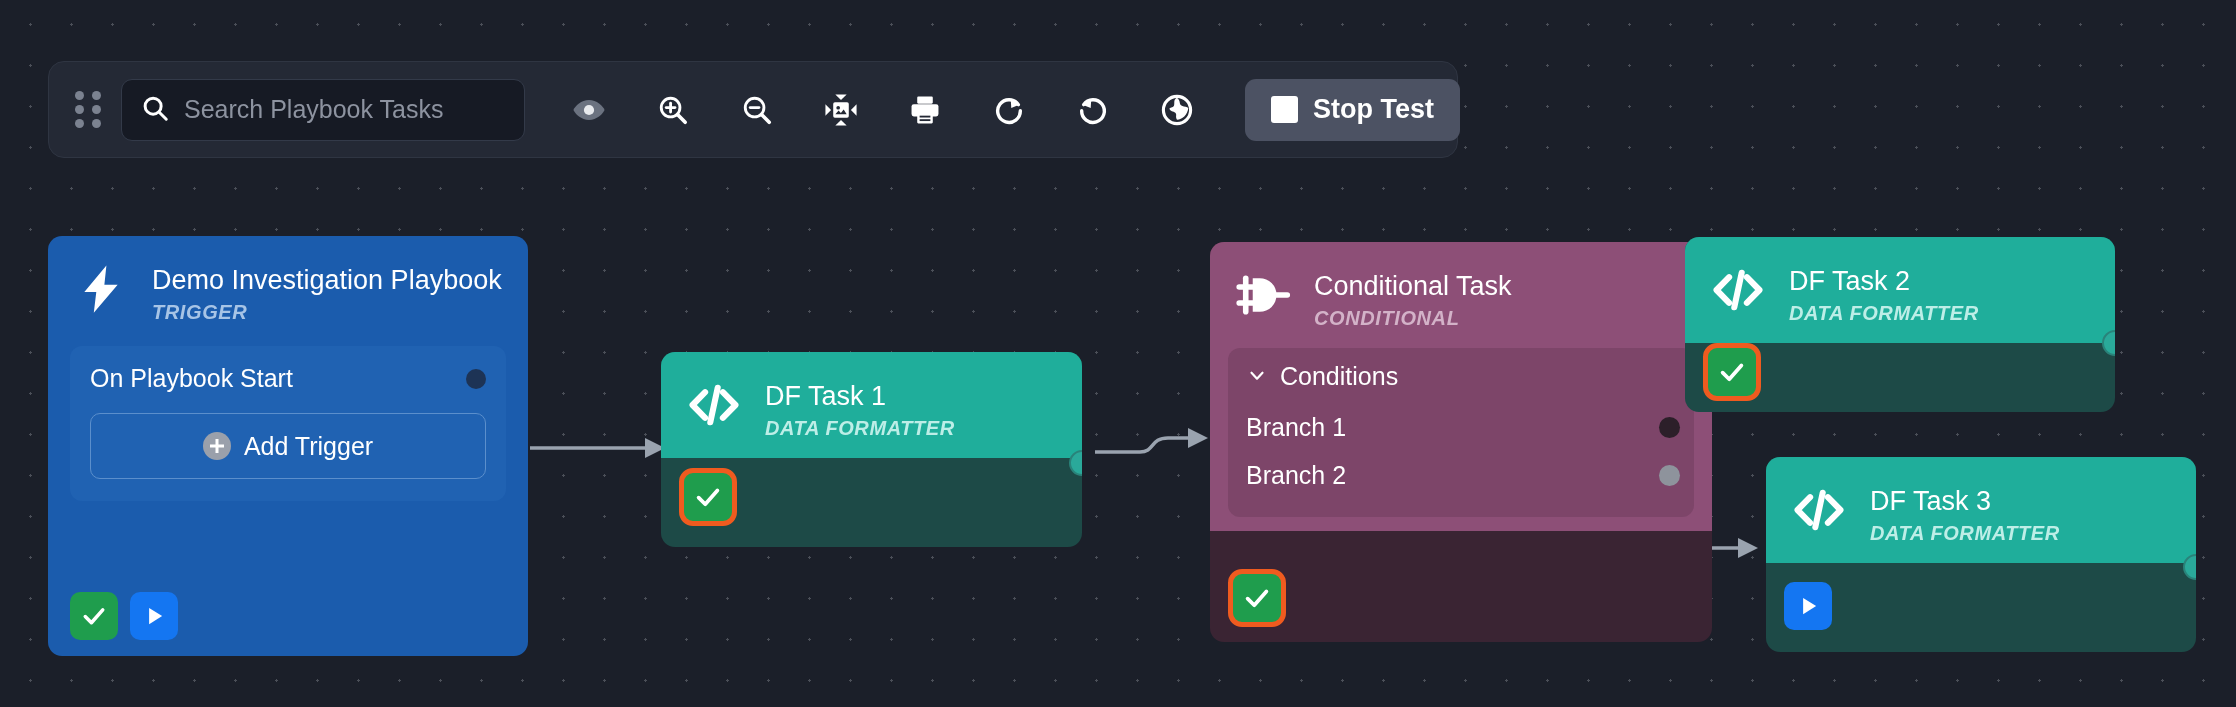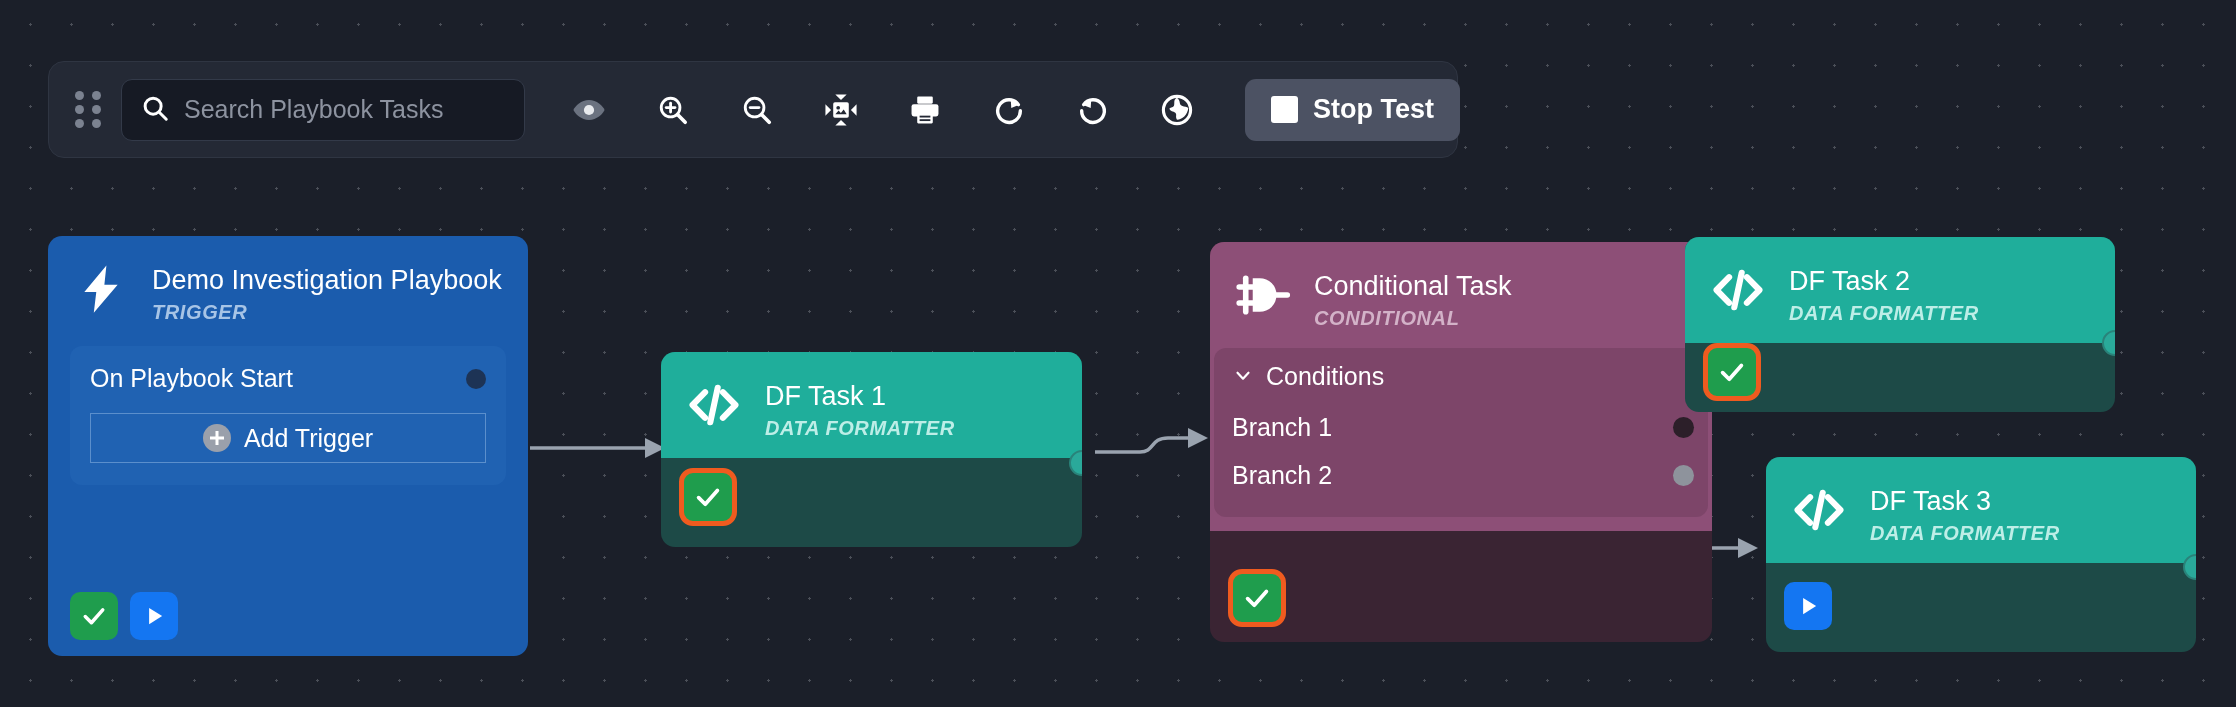--- a/index.html
+++ b/index.html
@@ -180,23 +180,23 @@
     margin-bottom: 20px;
   }
   .trigger-row-label { color: #ffffff; font-size: 25px; }
   .port-dot-dark {
     width: 20px; height: 20px;
     border-radius: 50%;
     background: #1d3355;
   }
   .add-trigger-btn {
     width: 100%;
-    height: 50px;
+    height: 66px;
     border: 1px solid #5b8fcc;
-    border-radius: 0;
+    border-radius: 10px;
     background: transparent;
     display: flex;
     align-items: center;
     justify-content: center;
     gap: 13px;
     cursor: pointer;
   }
   .add-trigger-label { color: #ffffff; font-size: 25px; }
   .plus-circle {
     width: 28px; height: 28px;
@@ -256,21 +256,21 @@
     left: 1210px;
     top: 242px;
     width: 502px;
     height: 400px;
     background: #3a2433;
   }
   #node-cond .node-head { background: #8d4f77; }
   #node-cond .node-subtitle { color: #d3b2c8; }
   .cond-body { background: #8d4f77; padding: 0 0 14px 0; }
   .cond-panel {
-    margin: 0 4px;
+    margin: 0 18px;
     background: #7d4569;
     border-radius: 12px;
     padding: 14px 14px 18px 18px;
   }
   .cond-header {
     display: flex;
     align-items: center;
     gap: 12px;
     margin-bottom: 12px;
   }

